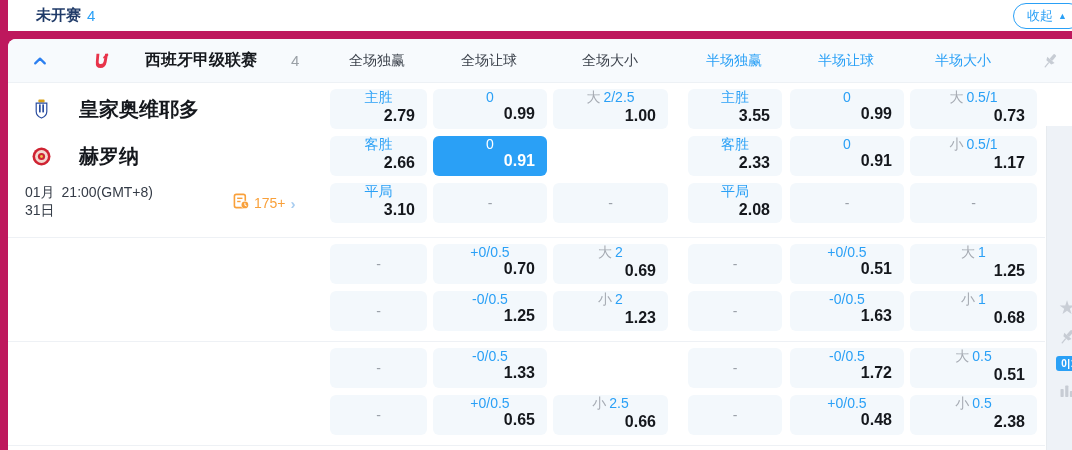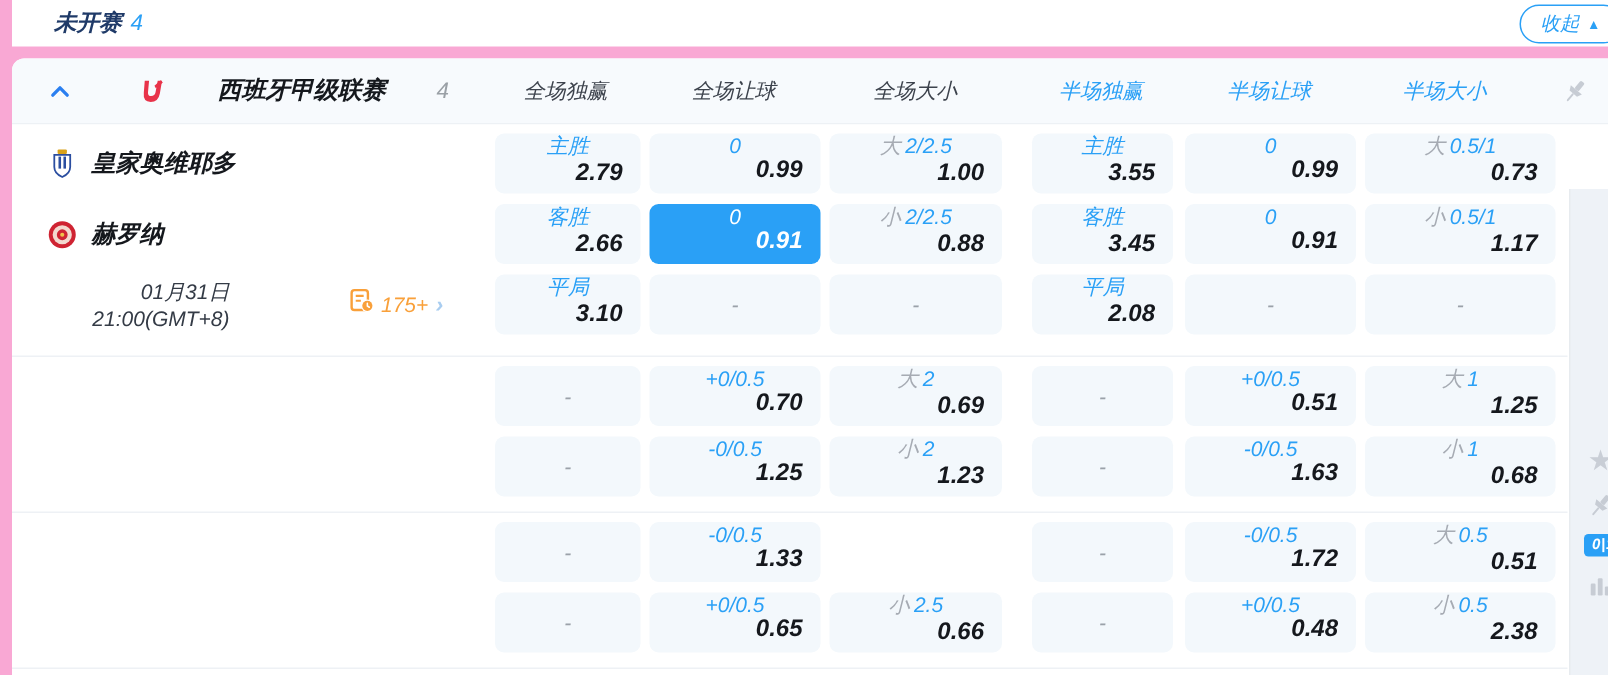--- a/index.html
+++ b/index.html
@@ -1,17 +1,17 @@
 <!DOCTYPE html>
 <html style="--accent: #2aa0f6;"><head>
 <meta charset="utf-8">
 <style>
   html,body{margin:0;padding:0;}
   body{font-family:"Liberation Sans","DejaVu Sans",sans-serif;}
-  .page{position:relative;width:1072px;height:450px;background:#f9a8d4;overflow:hidden;font-style:italic;
+  .page{position:relative;width:1072px;height:450px;background:#be185d;overflow:hidden;
         -webkit-font-smoothing:antialiased;}
 
   
   .topbar{position:absolute;left:8px;top:0;right:0;height:31px;background:#fff;
           display:flex;align-items:center;}
   .status-tab{display:flex;align-items:center;gap:6px;margin-left:28px;cursor:pointer;}
   .status-label{font-size:15px;font-weight:700;color:#1f3a68;}
   .status-count{font-size:15px;color:var(--accent);}
   .collapse-btn{position:absolute;right:-10px;top:3px;height:24px;padding:0 14px 0 13px;
           border:1px solid var(--accent);border-radius:14px;background:#fff;color:var(--accent);
@@ -54,23 +54,23 @@
   .cell.empty{justify-content:center;cursor:default;}
   .cell.empty .dash{color:#9ba1a9;font-size:14px;}
   .c0{left:322px;width:97px}.c1{left:425px;width:114px}.c2{left:545px;width:115px}
   .c3{left:680px;width:94px}.c4{left:782px;width:114px}.c5{left:902px;width:127px}
 
   
   .match-info{position:absolute;left:0;top:6px;width:322px;height:141px;}
   .team-row{position:absolute;left:0;height:40px;width:322px;display:flex;align-items:center;cursor:pointer;}
   .team-row.home{top:0}.team-row.away{top:47px}
   .team-logo{margin-left:24px;width:19px;height:20px;display:flex;align-items:center;justify-content:center;}
-  .team-name{margin-left:10px;font-size:16px;font-weight:700;color:#15181d;}
+  .team-name{margin-left:28px;font-size:20px;font-weight:700;color:#15181d;}
   .datetime{position:absolute;left:10px;top:94px;width:135px;height:40px;display:flex;
-        flex-direction:column;justify-content:center;text-align:right;color:#343b46;font-size:14px;line-height:18px;}
+        flex-direction:row;justify-content:center;text-align:center;color:#343b46;font-size:14px;line-height:18px;}
   .more-markets{position:absolute;left:225px;top:94px;height:40px;display:flex;align-items:center;gap:4px;cursor:pointer;}
   .more-markets .mm-label{color:#f9a03a;font-size:14px;}
   .more-markets .mm-chevron{color:#a9cdf0;font-size:15px;font-weight:700;margin-left:1px;}
 
   
   .side-strip{position:absolute;left:1038px;top:43px;right:0;height:368px;background:#eef2f7;
         border-left:1px solid #e7ebef;}
   .side-icon{position:absolute;left:9px;width:22px;height:22px;display:flex;align-items:center;
         justify-content:center;cursor:pointer;}
   .si-star{top:170px;color:#c9ced6;font-size:19px;}
@@ -205,27 +205,23 @@
               </div>
               <div class="odds-row">
                 <div class="cell c0">
                   <span class="lbl">客胜</span>
                   <span class="val">2.66</span>
                 </div>
                 <div class="cell c1 hl">
                   <span class="lbl">0</span>
                   <span class="val">0.91</span>
                 </div>
-                <div class="cell c2">
-                  <span class="lbl"><span class="prefix">小</span>2/2.5</span>
-                  <span class="val">0.88</span>
-                </div>
                 <div class="cell c3">
                   <span class="lbl">客胜</span>
-                  <span class="val">3.45</span>
+                  <span class="val">2.33</span>
                 </div>
                 <div class="cell c4">
                   <span class="lbl">0</span>
                   <span class="val">0.91</span>
                 </div>
                 <div class="cell c5">
                   <span class="lbl"><span class="prefix">小</span>0.5/1</span>
                   <span class="val">1.17</span>
                 </div>
               </div>

